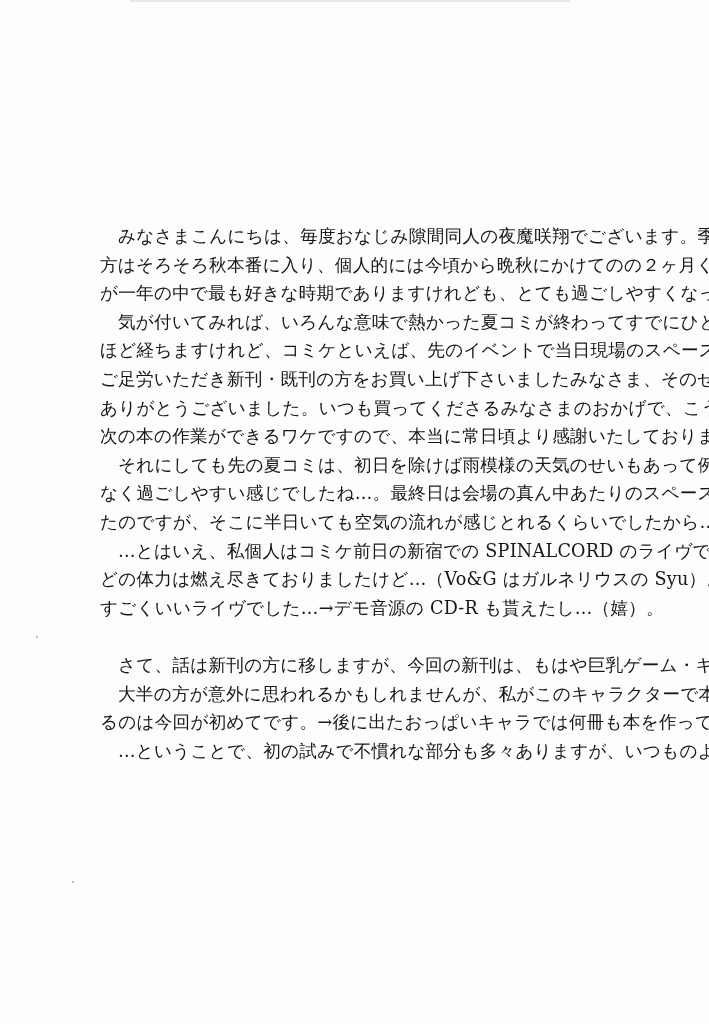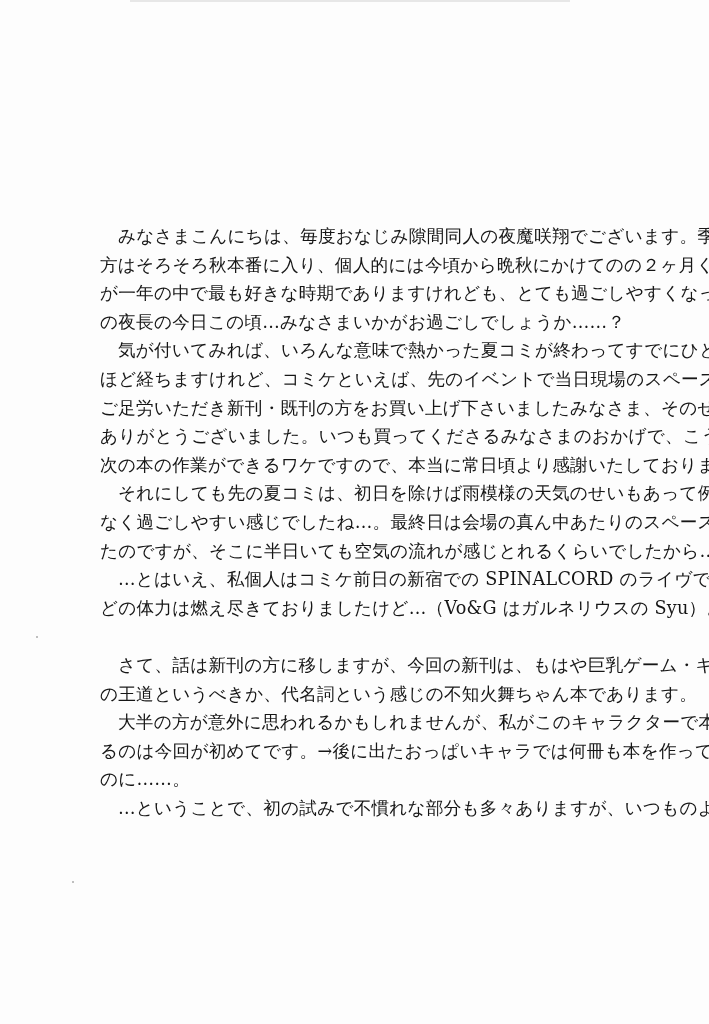--- a/index.html
+++ b/index.html
@@ -20,47 +20,45 @@
 <body>
 
 <div class="page">
   <div class="scan-edge"></div>
 
   <div class="text-block">
     <div>
       <div class="line indent">みなさまこんにちは、毎度おなじみ隙間同人の夜魔咲翔でございます。季節の</div>
       <div class="line">方はそろそろ秋本番に入り、個人的には今頃から晩秋にかけてのの２ヶ月くらい</div>
       <div class="line">が一年の中で最も好きな時期でありますけれども、とても過ごしやすくなった秋</div>
-      <div class="line">の夜長の今日この頃…みなさまいかがお過ごしでしょうか……？</div>
     </div>
     <div>
       <div class="line indent">気が付いてみれば、いろんな意味で熱かった夏コミが終わってすでにひと月半</div>
       <div class="line">ほど経ちますけれど、コミケといえば、先のイベントで当日現場のスペースまで</div>
       <div class="line">ご足労いただき新刊・既刊の方をお買い上げ下さいましたみなさま、そのせつは</div>
       <div class="line">ありがとうございました。いつも買ってくださるみなさまのおかげで、こうして</div>
       <div class="line">次の本の作業ができるワケですので、本当に常日頃より感謝いたしております。</div>
     </div>
     <div>
       <div class="line indent">それにしても先の夏コミは、初日を除けば雨模様の天気のせいもあって例年に</div>
       <div class="line">なく過ごしやすい感じでしたね…。最終日は会場の真ん中あたりのスペースだっ</div>
       <div class="line">たのですが、そこに半日いても空気の流れが感じとれるくらいでしたから…。</div>
     </div>
     <div>
       <div class="line indent">…とはいえ、私個人はコミケ前日の新宿での SPINALCORD のライヴでほとん</div>
       <div class="line">どの体力は燃え尽きておりましたけど…（Vo&amp;G はガルネリウスの Syu）。　でも</div>
+      <div class="line">すごくいいライヴでした…→デモ音源の CD-R も貰えたし…（嬉）。</div>
     </div>
     <div class="gap"></div>
     <div>
       <div class="line indent">さて、話は新刊の方に移しますが、今回の新刊は、もはや巨乳ゲーム・キャラ</div>
-      <div class="line">の王道というべきか、代名詞という感じの不知火舞ちゃん本であります。</div>
     </div>
     <div>
       <div class="line indent">大半の方が意外に思われるかもしれませんが、私がこのキャラクターで本を作</div>
       <div class="line">るのは今回が初めてです。→後に出たおっぱいキャラでは何冊も本を作っている</div>
-      <div class="line">のに……。</div>
     </div>
     <div>
       <div class="line indent">…ということで、初の試みで不慣れな部分も多々ありますが、いつものように</div>
     </div>
   </div>
 
   <div class="speck" style="left:72px; top:881px;"></div>
   <div class="speck" style="left:36px; top:636px;"></div>
 </div>
 

